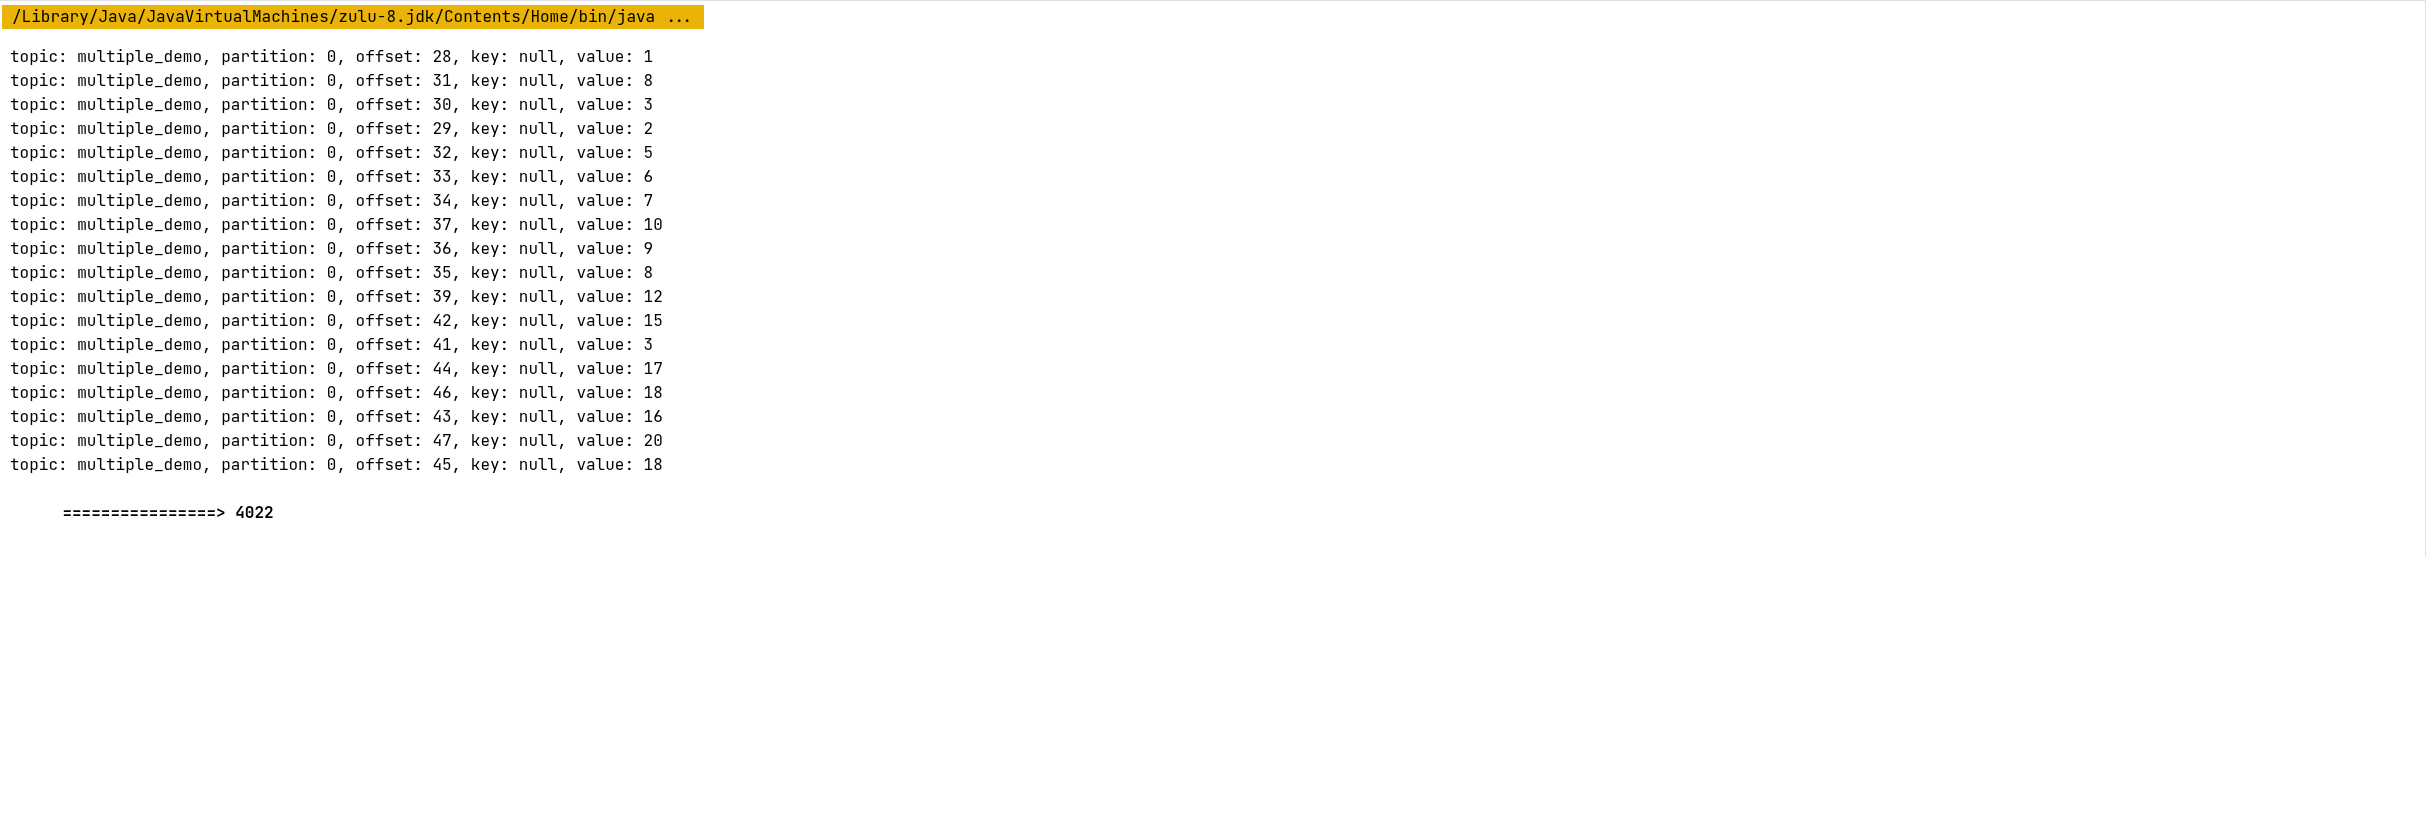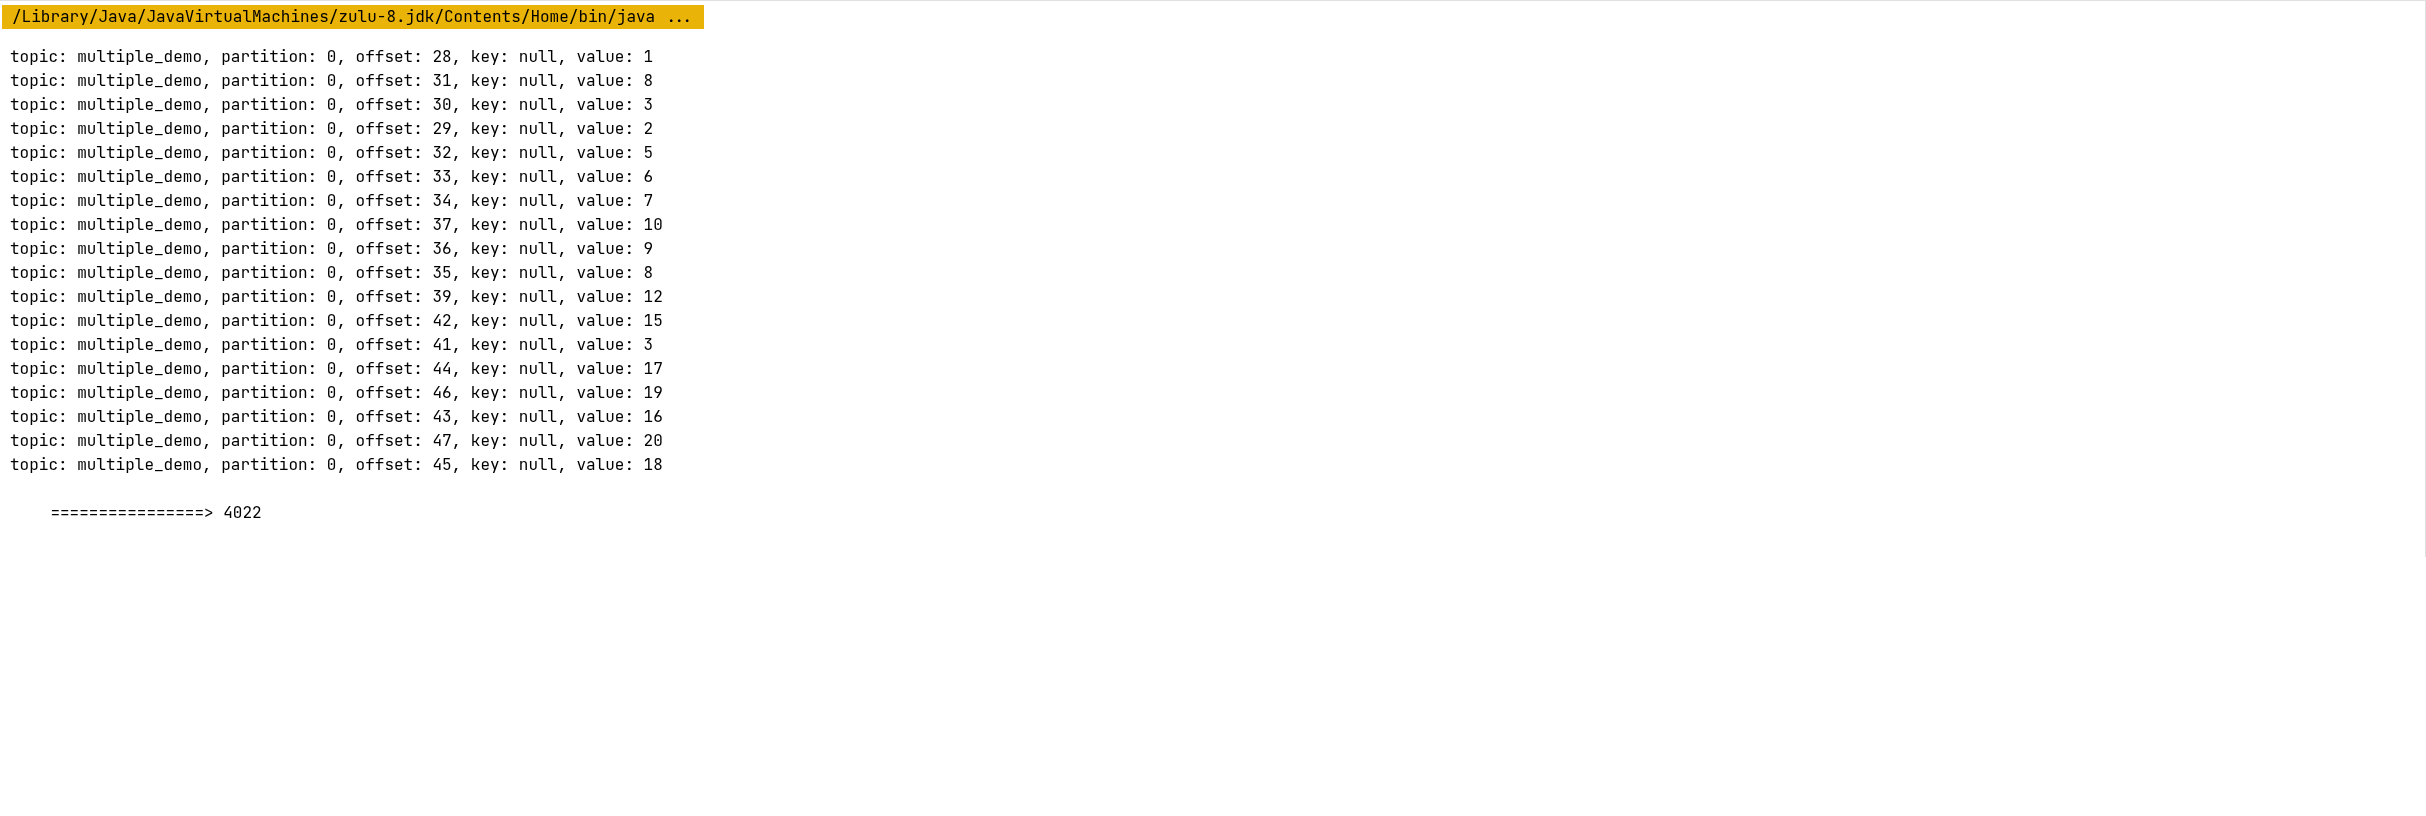--- a/index.html
+++ b/index.html
@@ -21,22 +21,23 @@
       background: #eab308;
       padding: 0 10px;
       display: inline-block;
       margin-left: 2px;
     }
     .log-line {
       padding: 0 10px;
       white-space: pre;
     }
     .footer-line {
-      padding: 0 12px;
+      padding: 0 24px;
       white-space: pre;
+      font-weight: bold;
     }
     .log-lines { margin-top: 16px; }
   </style>
 </head>
 <body>
 
 <div class="console">
   <div class="cmd-line">/Library/Java/JavaVirtualMachines/zulu-8.jdk/Contents/Home/bin/java ...</div>
 
   <div class="log-lines">
@@ -47,21 +48,21 @@
       <div class="log-line">topic: multiple_demo, partition: 0, offset: 32, key: null, value: 5</div>
       <div class="log-line">topic: multiple_demo, partition: 0, offset: 33, key: null, value: 6</div>
       <div class="log-line">topic: multiple_demo, partition: 0, offset: 34, key: null, value: 7</div>
       <div class="log-line">topic: multiple_demo, partition: 0, offset: 37, key: null, value: 10</div>
       <div class="log-line">topic: multiple_demo, partition: 0, offset: 36, key: null, value: 9</div>
       <div class="log-line">topic: multiple_demo, partition: 0, offset: 35, key: null, value: 8</div>
       <div class="log-line">topic: multiple_demo, partition: 0, offset: 39, key: null, value: 12</div>
       <div class="log-line">topic: multiple_demo, partition: 0, offset: 42, key: null, value: 15</div>
       <div class="log-line">topic: multiple_demo, partition: 0, offset: 41, key: null, value: 3</div>
       <div class="log-line">topic: multiple_demo, partition: 0, offset: 44, key: null, value: 17</div>
-      <div class="log-line">topic: multiple_demo, partition: 0, offset: 46, key: null, value: 19</div>
+      <div class="log-line">topic: multiple_demo, partition: 0, offset: 46, key: null, value: 18</div>
       <div class="log-line">topic: multiple_demo, partition: 0, offset: 43, key: null, value: 16</div>
       <div class="log-line">topic: multiple_demo, partition: 0, offset: 47, key: null, value: 20</div>
       <div class="log-line">topic: multiple_demo, partition: 0, offset: 45, key: null, value: 18</div>
     </div>
 
   <div class="footer-line">
     <span>================&gt;</span> <span>4022</span>
   </div>
 </div>
 

